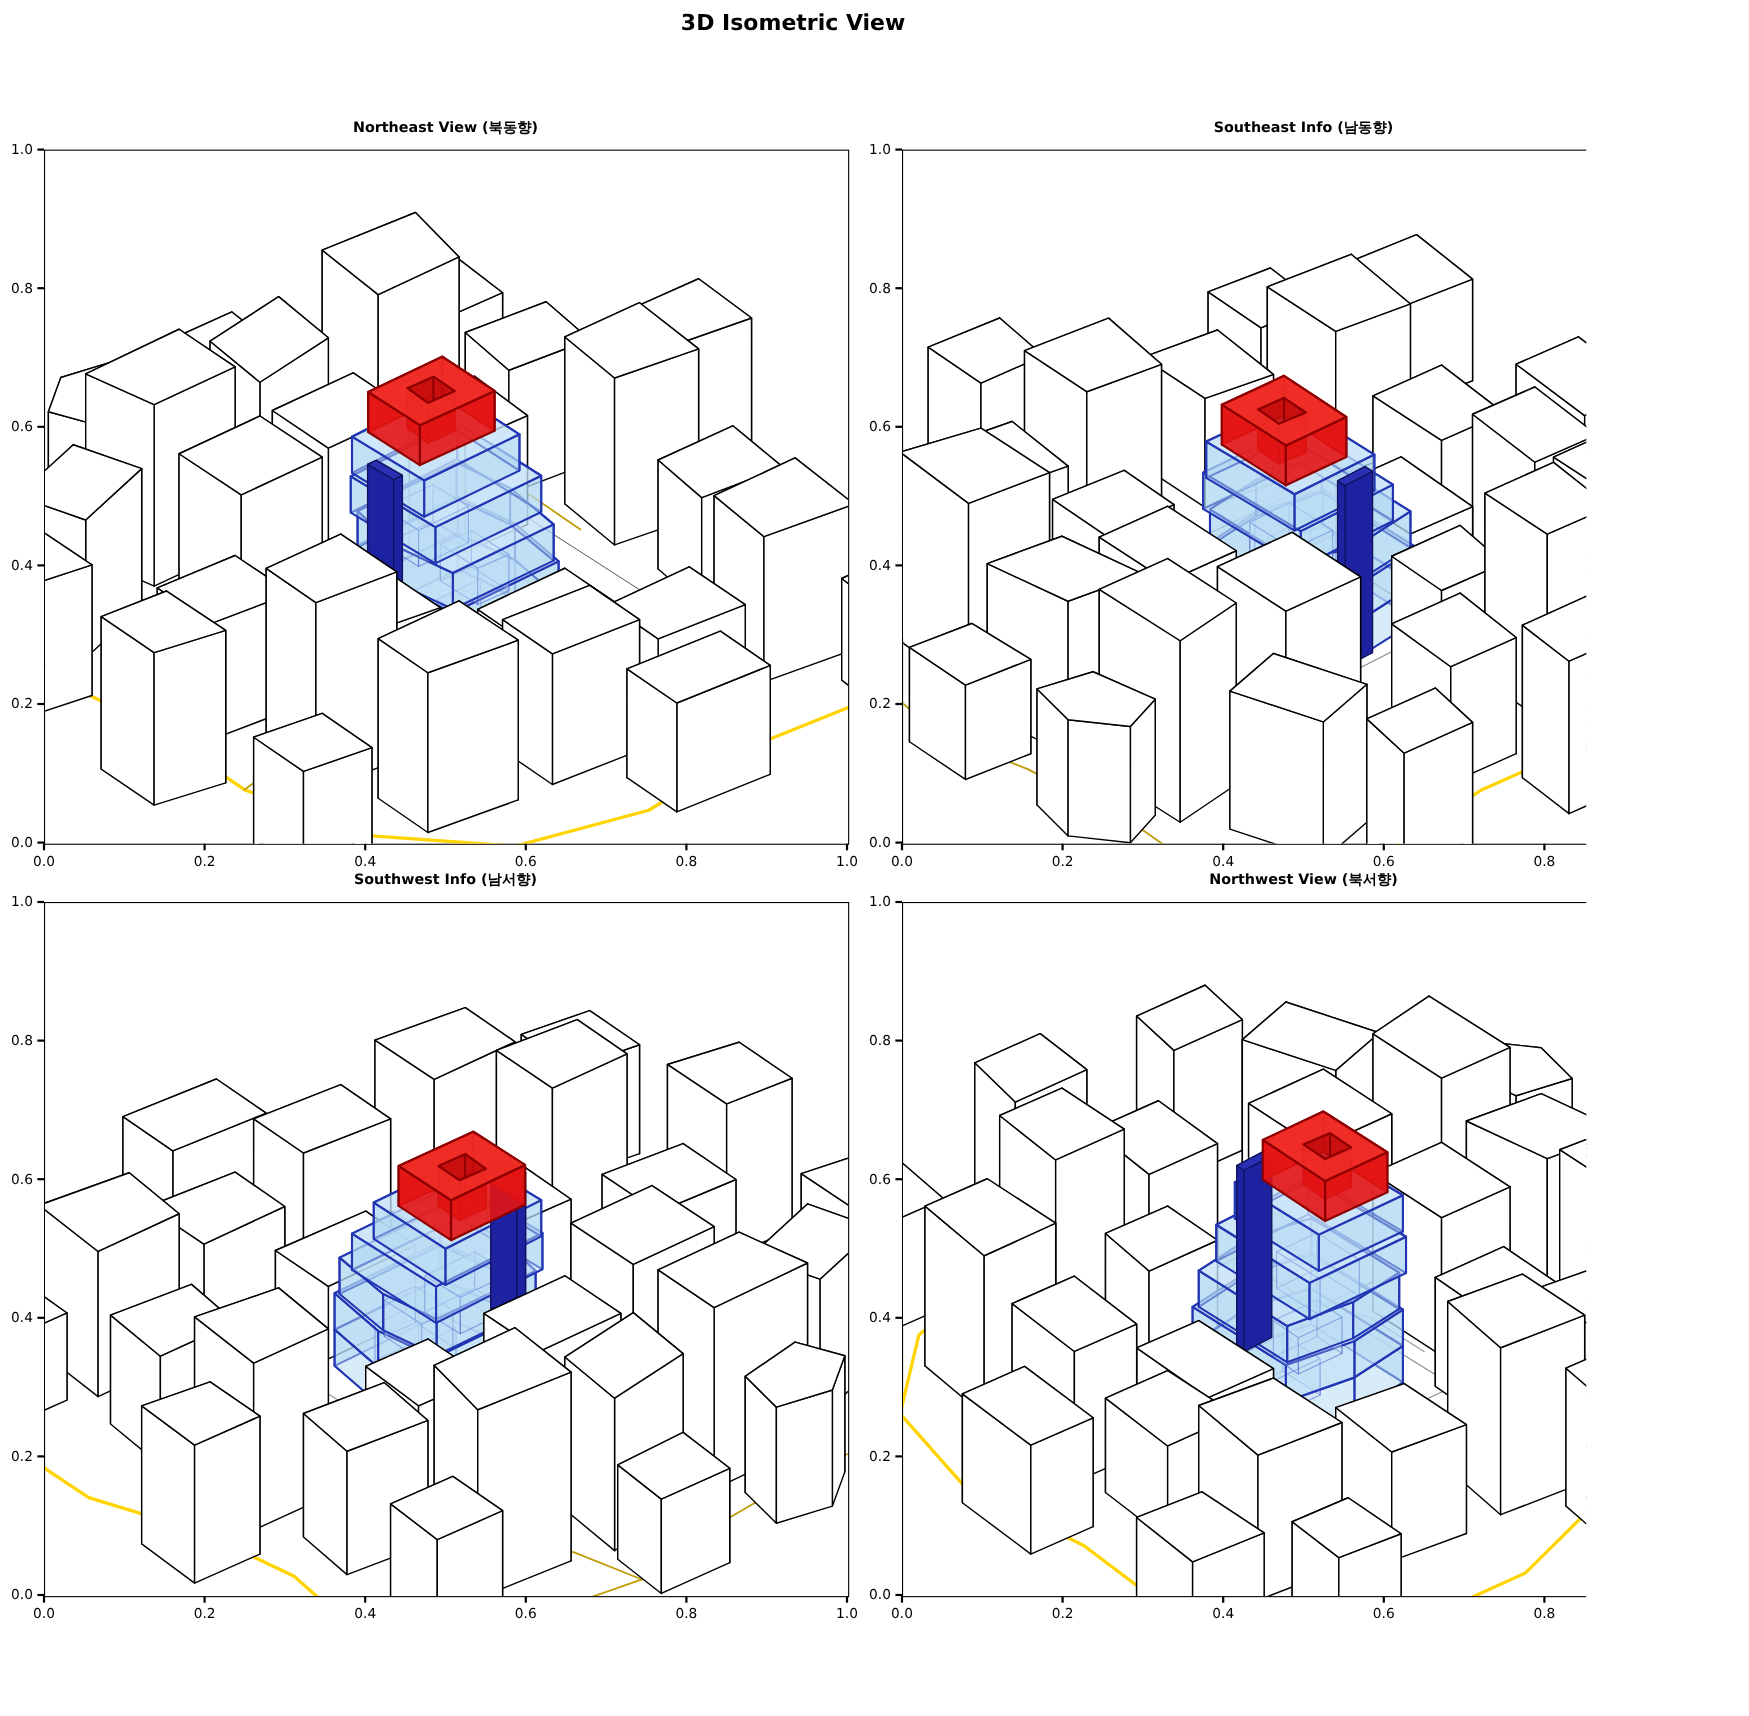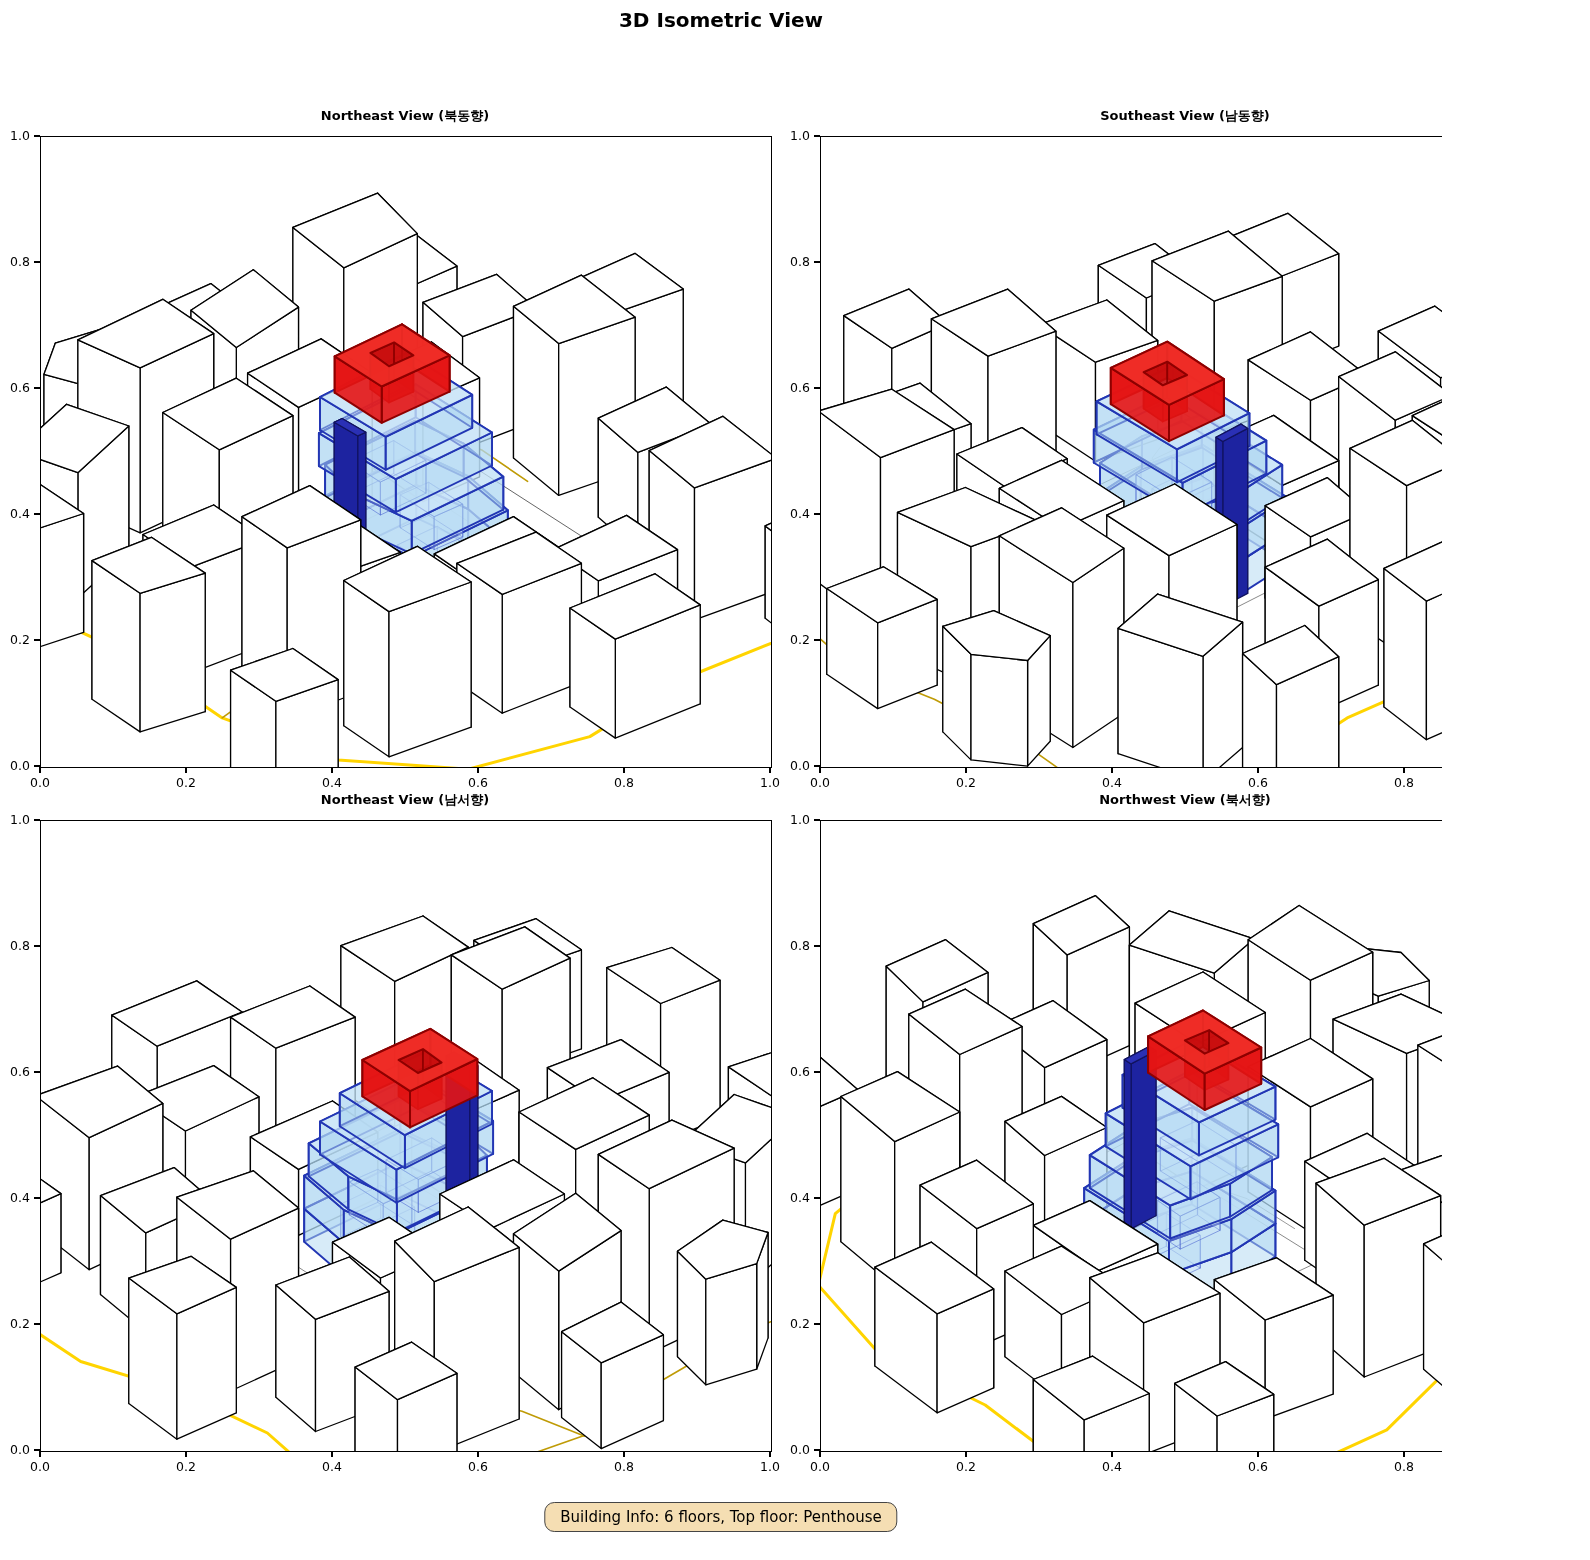--- a/index.html
+++ b/index.html
@@ -259,21 +259,21 @@
       <div class="tickmark" style="left: 34px; top: 387.4px; width: 6px; height: 1.2px;"></div>
       <div class="tick-label y-tick-label" style="left: -20px; top: 380px;">0.6</div>
       <div class="tickmark" style="left: 623.4px; top: 767.3px; width: 1.2px; height: 6px;"></div>
       <div class="tick-label x-tick-label" style="left: 624px; top: 775px;">0.8</div>
       <div class="tickmark" style="left: 34px; top: 261.4px; width: 6px; height: 1.2px;"></div>
       <div class="tick-label y-tick-label" style="left: -20px; top: 254px;">0.8</div>
       <div class="tickmark" style="left: 769.4px; top: 767.3px; width: 1.2px; height: 6px;"></div>
       <div class="tick-label x-tick-label" style="left: 770px; top: 775px;">1.0</div>
       <div class="tickmark" style="left: 34px; top: 135.4px; width: 6px; height: 1.2px;"></div>
       <div class="tick-label y-tick-label" style="left: -20px; top: 128px;">1.0</div>
-      <div class="sub-title" style="left: 820px; top: 107px; position: absolute;">Southeast View (남동향)</div>
+      <div class="sub-title" style="left: 820px; top: 107px; position: absolute;">Southeast Info (남동향)</div>
       <div class="plotbox" style="left: 820px; top: 136px;">
         <svg width="730" height="630" viewBox="0 0 730 630">
           <g>
             <path d="M503.6 425.3L382.0 349.1L229.2 420.7L356.5 500.0Z" fill="none" stroke="#8a8a8a" stroke-width="1" stroke-linejoin="round" stroke-linecap="round"></path>
             <path d="M619.6 436.2L384.8 297.8L110.4 426.9L359.3 573.1Z" fill="none" stroke="#555555" stroke-width="0.9" stroke-linejoin="round" stroke-linecap="round"></path>
             <path d="M350.9 353.8L331.1 321.1L350.9 294.7" fill="none" stroke="#8a8a8a" stroke-width="1" stroke-linejoin="round" stroke-linecap="round"></path>
             <path d="M356.5 500.0L303.9 482.3L256.4 452.4" fill="none" stroke="#9a9a9a" stroke-width="1" stroke-linejoin="round" stroke-linecap="round"></path>
             <path d="M376.3 710.0L432.9 641.6L526.2 580.9L639.4 531.1L715.7 467.3L732.7 395.8L673.3 328.9L565.8 276.0L489.5 218.4L404.6 184.2" fill="none" stroke="#FFD400" stroke-width="3" stroke-linejoin="round" stroke-linecap="round"></path>
             <path d="M-70.6 389.6L34.1 353.8L107.6 307.1L164.2 251.1L263.2 206.0L302.8 159.3" fill="none" stroke="#FFD400" stroke-width="3" stroke-linejoin="round" stroke-linecap="round"></path>
             <path d="M291.5 669.6L212.3 613.6L113.3 562.2L31.2 529.6L-28.2 478.2L-45.1 425.3L-64.9 392.7" fill="none" stroke="#BF9B06" stroke-width="1.6" stroke-linejoin="round" stroke-linecap="round"></path>
@@ -500,21 +500,21 @@
       <div class="tickmark" style="left: 814px; top: 387.4px; width: 6px; height: 1.2px;"></div>
       <div class="tick-label y-tick-label" style="left: 760px; top: 380px;">0.6</div>
       <div class="tickmark" style="left: 1403.4px; top: 767.3px; width: 1.2px; height: 6px;"></div>
       <div class="tick-label x-tick-label" style="left: 1404px; top: 775px;">0.8</div>
       <div class="tickmark" style="left: 814px; top: 261.4px; width: 6px; height: 1.2px;"></div>
       <div class="tick-label y-tick-label" style="left: 760px; top: 254px;">0.8</div>
       <div class="tickmark" style="left: 1549.4px; top: 767.3px; width: 1.2px; height: 6px;"></div>
       <div class="tick-label x-tick-label" style="left: 1550px; top: 775px;">1.0</div>
       <div class="tickmark" style="left: 814px; top: 135.4px; width: 6px; height: 1.2px;"></div>
       <div class="tick-label y-tick-label" style="left: 760px; top: 128px;">1.0</div>
-      <div class="sub-title" style="left: 40px; top: 791px; position: absolute;">Northeast View (남서향)</div>
+      <div class="sub-title" style="left: 40px; top: 791px; position: absolute;">Southwest Info (남서향)</div>
       <div class="plotbox" style="left: 40px; top: 820px;">
         <svg width="730" height="630" viewBox="0 0 730 630">
           <g>
             <path d="M356.5 353.8L217.9 420.7L348.0 504.7L492.3 434.7Z" fill="none" stroke="#8a8a8a" stroke-width="1" stroke-linejoin="round" stroke-linecap="round"></path>
             <path d="M376.3 290.0L124.6 419.1L359.3 570.0L625.2 433.1Z" fill="none" stroke="#555555" stroke-width="0.9" stroke-linejoin="round" stroke-linecap="round"></path>
             <path d="M226.4 437.8L167.0 448.7L118.9 437.8" fill="none" stroke="#8a8a8a" stroke-width="1" stroke-linejoin="round" stroke-linecap="round"></path>
             <path d="M492.3 434.7L460.0 463.6L405.7 489.7" fill="none" stroke="#9a9a9a" stroke-width="1" stroke-linejoin="round" stroke-linecap="round"></path>
             <path d="M874.1 423.8L749.7 392.7L639.4 341.3L548.8 279.1L432.9 237.1L302.8 227.8L181.2 260.4L85.0 319.5L-19.7 361.6L-81.9 408.2" fill="none" stroke="#FFD400" stroke-width="3" stroke-linejoin="round" stroke-linecap="round"></path>
             <path d="M291.5 669.6L226.4 612.0L141.6 571.6L39.7 540.5L-42.3 486.0L-127.1 464.2" fill="none" stroke="#FFD400" stroke-width="3" stroke-linejoin="round" stroke-linecap="round"></path>
             <path d="M800.6 470.4L698.8 514.0L605.4 568.5L546.0 613.6L452.7 646.2L356.5 655.6L297.1 666.5" fill="none" stroke="#BF9B06" stroke-width="1.6" stroke-linejoin="round" stroke-linecap="round"></path>
@@ -983,14 +983,13 @@
       <div class="tick-label y-tick-label" style="left: 760px; top: 1064px;">0.6</div>
       <div class="tickmark" style="left: 1403.4px; top: 1451.3px; width: 1.2px; height: 6px;"></div>
       <div class="tick-label x-tick-label" style="left: 1404px; top: 1459px;">0.8</div>
       <div class="tickmark" style="left: 814px; top: 945.4px; width: 6px; height: 1.2px;"></div>
       <div class="tick-label y-tick-label" style="left: 760px; top: 938px;">0.8</div>
       <div class="tickmark" style="left: 1549.4px; top: 1451.3px; width: 1.2px; height: 6px;"></div>
       <div class="tick-label x-tick-label" style="left: 1550px; top: 1459px;">1.0</div>
       <div class="tickmark" style="left: 814px; top: 819.4px; width: 6px; height: 1.2px;"></div>
       <div class="tick-label y-tick-label" style="left: 760px; top: 812px;">1.0</div>
     </div>
-  <div class="info-box">Building Info: 6 floors, Top floor: Penthouse</div>
 </div>
 
 </body></html>

